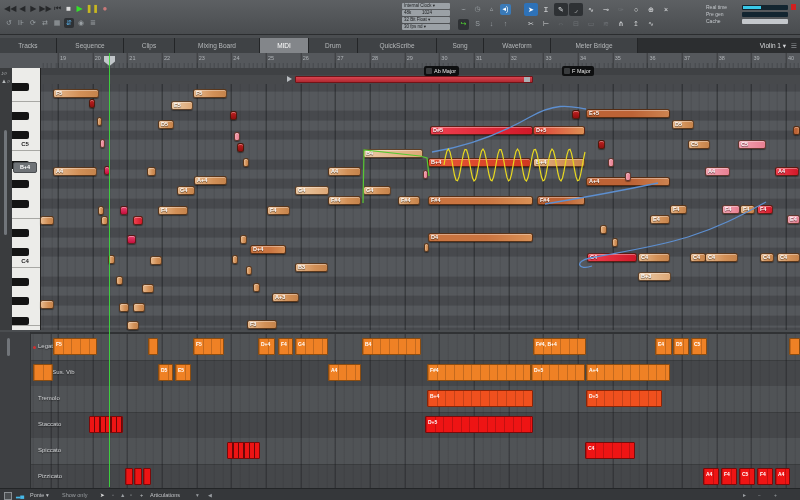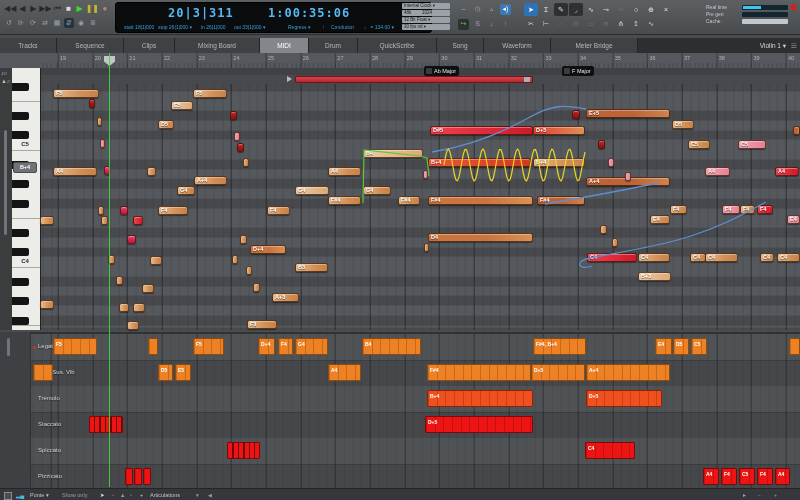--- a/index.html
+++ b/index.html
@@ -107,34 +107,20 @@
         <div class="ticon2" style="min-width: 10px;">↺</div>
         <div class="ticon2" style="min-width: 10px;">⊪</div>
         <div class="ticon2" style="min-width: 10px;">⟳</div>
         <div class="ticon2" style="min-width: 10px;">⇄</div>
         <div class="ticon2" style="min-width: 10px;">▦</div>
         <div class="ticon2 tbox" style="min-width: 10px; color: rgb(88, 176, 232);">⇵</div>
         <div class="ticon2" style="min-width: 10px;">◉</div>
         <div class="ticon2" style="min-width: 10px;">≣</div>
       </div>
 
-    <div id="counter-panel">
-      <div class="bigcount" style="left:52px;">20|3|311</div>
-      <div class="bigcount" style="left:152px;">1:00:35:06</div>
-      <div id="counter-sub">
-          <div class="subitem" style="left: 8px;">start 18|1|000</div>
-          <div class="subitem" style="left: 42px;">stop 26|1|000 ▾</div>
-          <div class="subitem" style="left: 85px;">in 26|1|000</div>
-          <div class="subitem" style="left: 118px;">out 33|1|000 ▾</div>
-          <div class="subitem" style="left: 172px;">Regress ▾</div>
-          <div class="subitem" style="left: 207px;">⁞</div>
-          <div class="subitem" style="left: 215px;">Conductor</div>
-          <div class="subitem" style="left: 248px;">♩ = 134.00 ▾</div>
-        </div>
-    </div>
 
     <div id="dd-stack">
         <div class="dd" style="left: 402px; top: 3px; width: 44px;">Internal Clock ▾</div>
         <div class="dd" style="left: 402px; top: 10px; width: 16px;">48k</div>
         <div class="dd" style="left: 420px; top: 10px; width: 26px;">1024</div>
         <div class="dd" style="left: 402px; top: 17px; width: 44px;">32 Bit Float ▾</div>
         <div class="dd" style="left: 402px; top: 24px; width: 44px;">30 fps nd ▾</div>
       </div>
     <div class="abs" id="cluster-r1" style="left:458px;top:4px;display:flex;gap:3px;">
         <div class="ticon2" style="min-width: 11px; height: 11px;">⌣</div>

